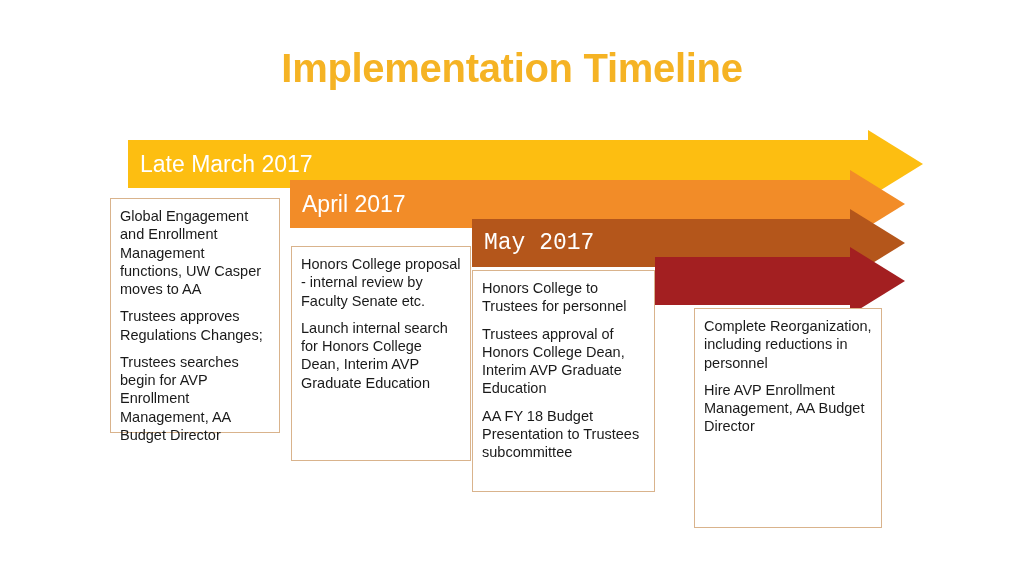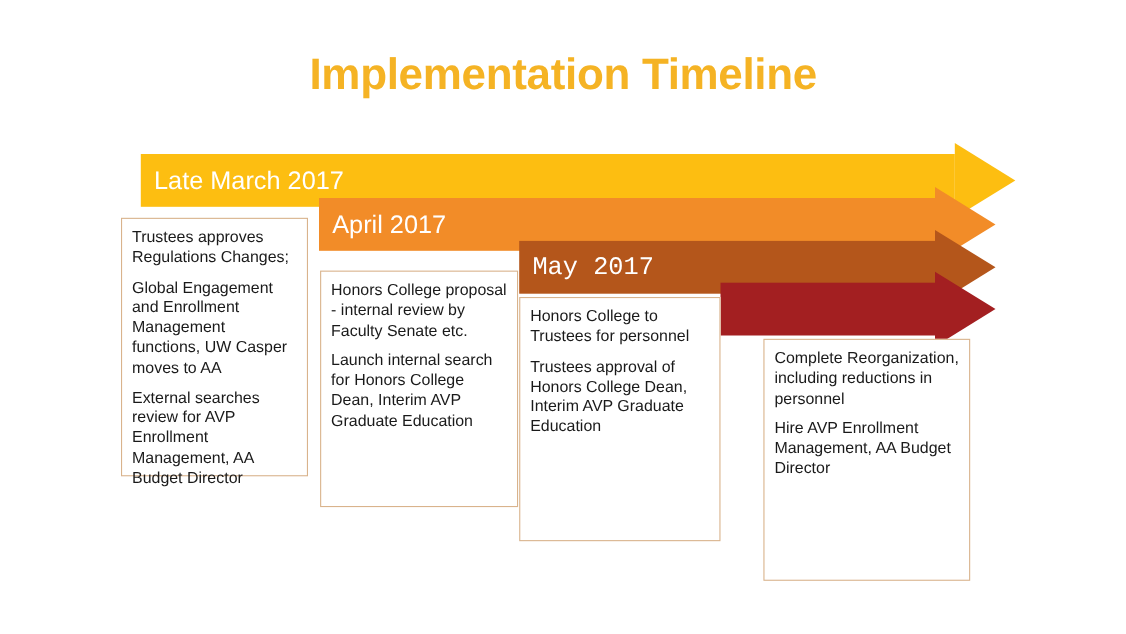--- a/index.html
+++ b/index.html
@@ -101,33 +101,34 @@
     <div class="head" style="left:378px; border-left:55px solid #B4561B;"></div>
     <div class="band-label" style="left:12px;">May 2017</div>
   </div>
 
   <div class="band" style="left:655px; top:257px; width:250px;">
     <div class="bar" style="width:195px; background:#A31F21;"></div>
     <div class="head" style="left:195px; border-left:55px solid #A31F21;"></div>
   </div>
 
   <div class="textbox" style="left:110px; top:198px; width:170px; height:235px;">
+    <p>Global Engagement and Enrollment Management functions, UW Casper moves to AA</p>
     <p>Trustees approves Regulations Changes;</p>
-    <p>Global Engagement and Enrollment Management functions, UW Casper moves to AA</p>
-    <p>External searches review for AVP Enrollment Management, AA Budget Director</p>
+    <p>Trustees searches begin for AVP Enrollment Management, AA Budget Director</p>
   </div>
 
   <div class="textbox" style="left:291px; top:230px; width:180px; height:215px;margin-top:16px;">
     <p>Honors College proposal - internal review by Faculty Senate etc.</p>
     <p>Launch internal search for Honors College Dean, Interim AVP Graduate Education</p>
   </div>
 
   <div class="textbox" style="left:472px; top:270px; width:183px; height:222px;">
     <p>Honors College to Trustees for personnel</p>
     <p>Trustees approval of Honors College Dean, Interim AVP Graduate Education</p>
+    <p>AA FY 18 Budget Presentation to Trustees subcommittee</p>
   </div>
 
   <div class="textbox" style="left:694px; top:308px; width:188px; height:220px;">
     <p>Complete Reorganization, including reductions in personnel</p>
     <p>Hire AVP Enrollment Management, AA Budget Director</p>
   </div>
 
 </div>
 
 </body></html>

